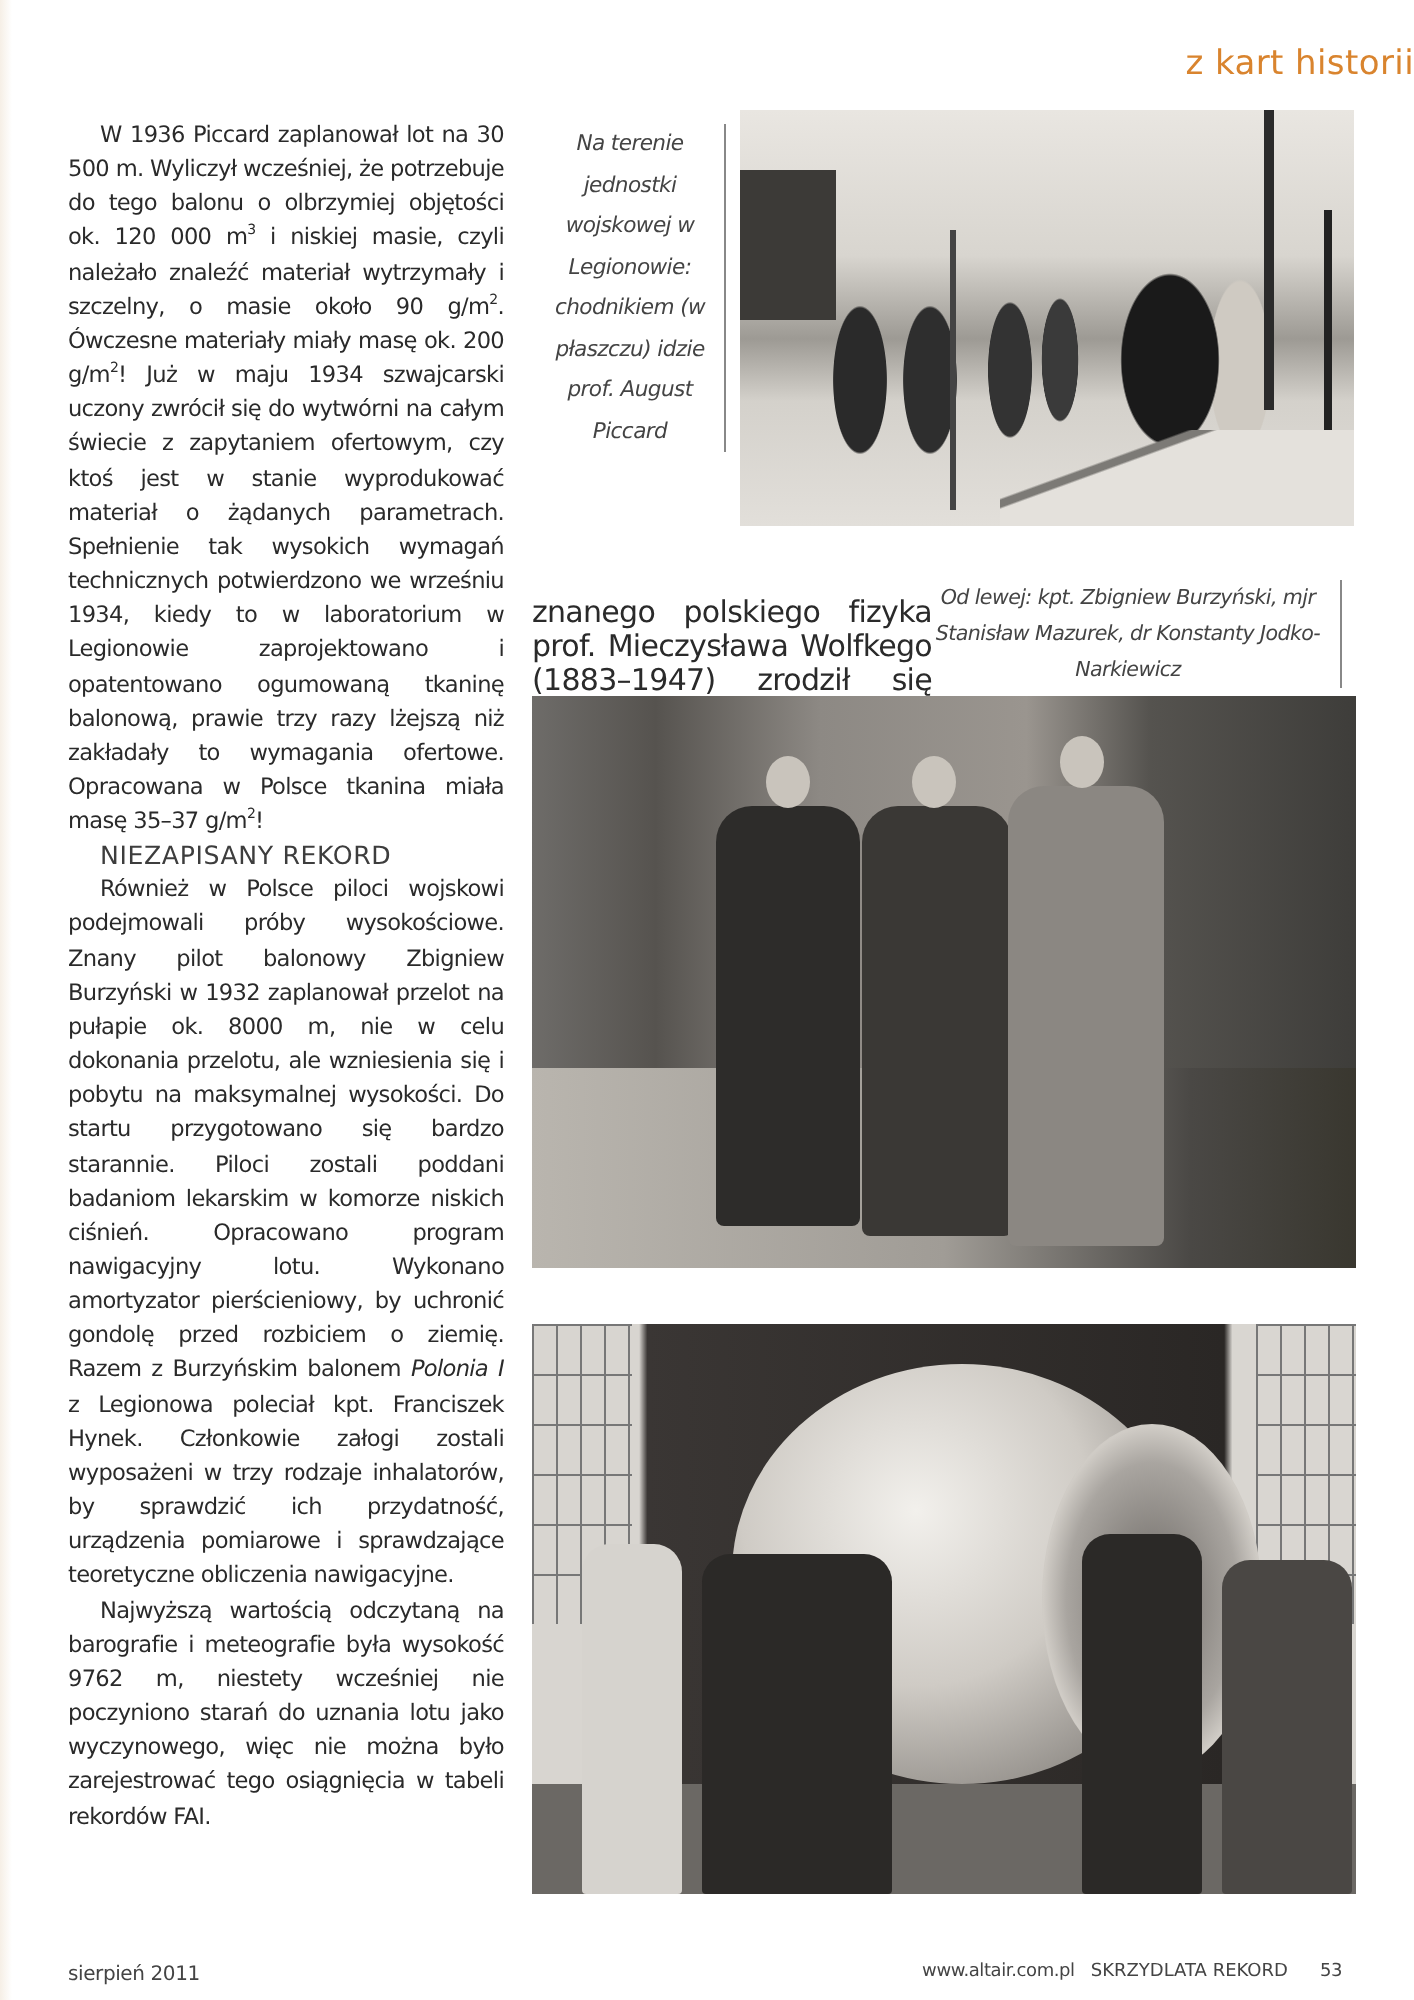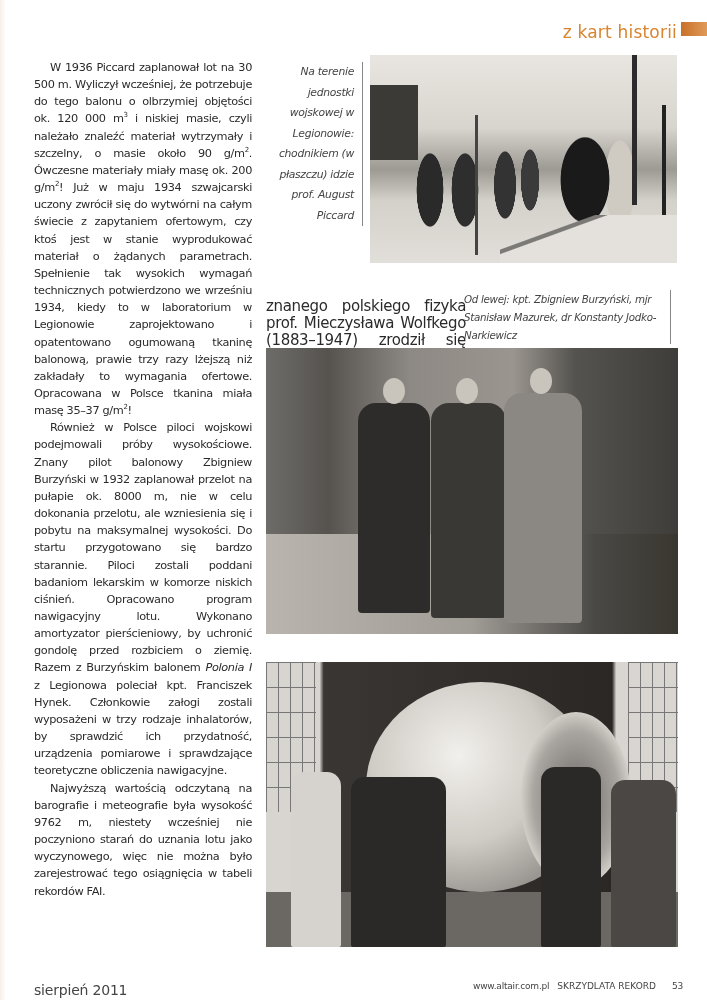--- a/index.html
+++ b/index.html
@@ -8,21 +8,21 @@
     background: #ffffff;
     font-family: "Liberation Sans", sans-serif;
     color: #2a2a2a;
   }
   .left-edge {
     position: absolute; left: 0; top: 0; width: 6px; height: 1000px;
     background: linear-gradient(to right, #f6efe6, #ffffff);
   }
   .section-header {
     position: absolute; right: 0; top: 22px; height: 22px;
-    display: flex; gap: 4px;
+    display: flex; align-items: center; gap: 4px; flex-direction: column;
   }
   .section-title {
     color: #d9842e; font-size: 17px; letter-spacing: 0.2px;
     font-family: "DejaVu Sans", sans-serif; font-weight: normal;
   }
   .section-bar {
     width: 26px; height: 14px;
     background: linear-gradient(to right, #c8702a, #e09a58);
   }
   .col-left {
@@ -31,33 +31,33 @@
     font-family: "DejaVu Sans", sans-serif; letter-spacing: -0.35px;
   }
   .col-left p { margin: 0; text-indent: 16px; }
   .col-left p.noindent { text-indent: 0; }
   .subhead {
     margin: 17px 0 0 0; color: #3d3d3d; font-size: 12.6px; letter-spacing: 0.3px;
     font-family: "DejaVu Sans", sans-serif; text-indent: 0; line-height: 17px;
   }
   .caption-1 {
     position: absolute; left: 276px; top: 62px; width: 78px;
-    text-align: right; font-style: italic; font-size: 10.8px; line-height: 20.5px;
+    text-align: center; font-style: italic; font-size: 10.8px; line-height: 20.5px;
     color: #444; font-family: "DejaVu Sans", sans-serif; letter-spacing: -0.3px;
     padding-right: 8px; border-right: 1px solid #888;
   }
   .col-mid-text {
     position: absolute; left: 266px; top: 298px; width: 200px;
     font-size: 15px; line-height: 17.15px; text-align: justify;
     font-family: "DejaVu Sans", sans-serif; letter-spacing: -0.35px;
   }
   .col-mid-text p { margin: 0; }
   .caption-2 {
     position: absolute; right: 36px; top: 290px; width: 200px;
-    text-align: left; font-style: italic; font-size: 10.3px; line-height: 18px;
+    text-align: center; font-style: italic; font-size: 10.3px; line-height: 18px;
     color: #444; font-family: "DejaVu Sans", sans-serif; letter-spacing: -0.3px;
     padding-right: 6px; border-right: 1px solid #888;
   }
   .caption-3 {
     position: absolute; left: 266px; top: 677px; width: 420px;
     font-style: italic; font-size: 10.4px; line-height: 16px; color: #333;
     font-family: "DejaVu Sans", sans-serif; letter-spacing: -0.3px;
     padding-left: 8px; border-left: 1px solid #888;
   }
   .photo { position: absolute; overflow: hidden; }
@@ -114,44 +114,45 @@
     background: radial-gradient(ellipse at center, #6a6662 0%, #a9a5a0 55%, #d0ccc6 70%, #8a8680 100%);
   }
   .photo-3 .floor { position: absolute; left: 0; bottom: 0; width: 100%; height: 55px; background: #6b6864; }
   .photo-3 .worker { position: absolute; background: #2b2927; border-radius: 14px 14px 2px 2px; }
   .photo-3 .w1 { left: 25px; top: 110px; width: 50px; height: 175px; background: #d6d3ce; }
   .photo-3 .w2 { left: 85px; top: 115px; width: 95px; height: 170px; }
   .photo-3 .w3 { left: 275px; top: 105px; width: 60px; height: 180px; }
   .photo-3 .w4 { left: 345px; top: 118px; width: 65px; height: 167px; background: #4a4744; }
 
   .footer-left {
-    position: absolute; left: 34px; top: 982px; font-size: 14px; color: #444;
+    position: absolute; left: 34px; top: 982px; font-size: 10px; color: #444;
     font-family: "DejaVu Sans", sans-serif; letter-spacing: -0.2px;
   }
   .footer-right {
-    position: absolute; right: 24px; top: 981px; font-size: 9px; color: #444;
+    position: absolute; right: 36px; top: 981px; font-size: 9px; color: #444;
     font-family: "DejaVu Sans", sans-serif; display: flex; gap: 8px; letter-spacing: -0.2px;
   }
   .footer-right .mag { letter-spacing: 0; }
   .footer-right .pg { margin-left: 8px; }
   sup { font-size: 7px; line-height: 0; }
   i { font-style: italic; }
 </style>
 </head>
 <body>
 
 <div class="left-edge"></div>
 
 <div class="section-header">
   <span class="section-title">z kart historii</span>
   <span class="section-bar"></span>
 </div>
 
 <div class="col-left">
   <p>W 1936 Piccard zaplanował lot na 30 500 m. Wyliczył wcześniej, że potrzebuje do tego balonu o olbrzymiej objętości ok. 120 000 m<sup>3</sup> i niskiej masie, czyli należało znaleźć materiał wytrzymały i szczelny, o masie około 90 g/m<sup>2</sup>. Ówczesne materiały miały masę ok. 200 g/m<sup>2</sup>! Już w maju 1934 szwajcarski uczony zwrócił się do wytwórni na całym świecie z zapytaniem ofertowym, czy ktoś jest w stanie wyprodukować materiał o żądanych parametrach. Spełnienie tak wysokich wymagań technicznych potwierdzono we wrześniu 1934, kiedy to w laboratorium w Legionowie zaprojektowano i opatentowano ogumowaną tkaninę balonową, prawie trzy razy lżejszą niż zakładały to wymagania ofertowe. Opracowana w Polsce tkanina miała masę 35–37 g/m<sup>2</sup>!</p>
+  <p class="subhead">NIEZAPISANY REKORD</p>
   <p>Również w Polsce piloci wojskowi podejmowali próby wysokościowe. Znany pilot balonowy Zbigniew Burzyński w 1932 zaplanował przelot na pułapie ok. 8000 m, nie w celu dokonania przelotu, ale wzniesienia się i pobytu na maksymalnej wysokości. Do startu przygotowano się bardzo starannie. Piloci zostali poddani badaniom lekarskim w komorze niskich ciśnień. Opracowano program nawigacyjny lotu. Wykonano amortyzator pierścieniowy, by uchronić gondolę przed rozbiciem o ziemię. Razem z Burzyńskim balonem <i>Polonia I</i> z Legionowa poleciał kpt. Franciszek Hynek. Członkowie załogi zostali wyposażeni w trzy rodzaje inhalatorów, by sprawdzić ich przydatność, urządzenia pomiarowe i sprawdzające teoretyczne obliczenia nawigacyjne.</p>
   <p>Najwyższą wartością odczytaną na barografie i meteografie była wysokość 9762 m, niestety wcześniej nie poczyniono starań do uznania lotu jako wyczynowego, więc nie można było zarejestrować tego osiągnięcia w tabeli rekordów FAI.</p>
 
 </div>
 
 <div class="caption-1">Na terenie jednostki wojskowej w Legionowie: chodnikiem (w płaszczu) idzie prof. August Piccard</div>
 
 <div class="photo photo-1" title="Piccard walking with soldiers in Legionowo">
   <div class="house"></div>
   <div class="tree"></div>

